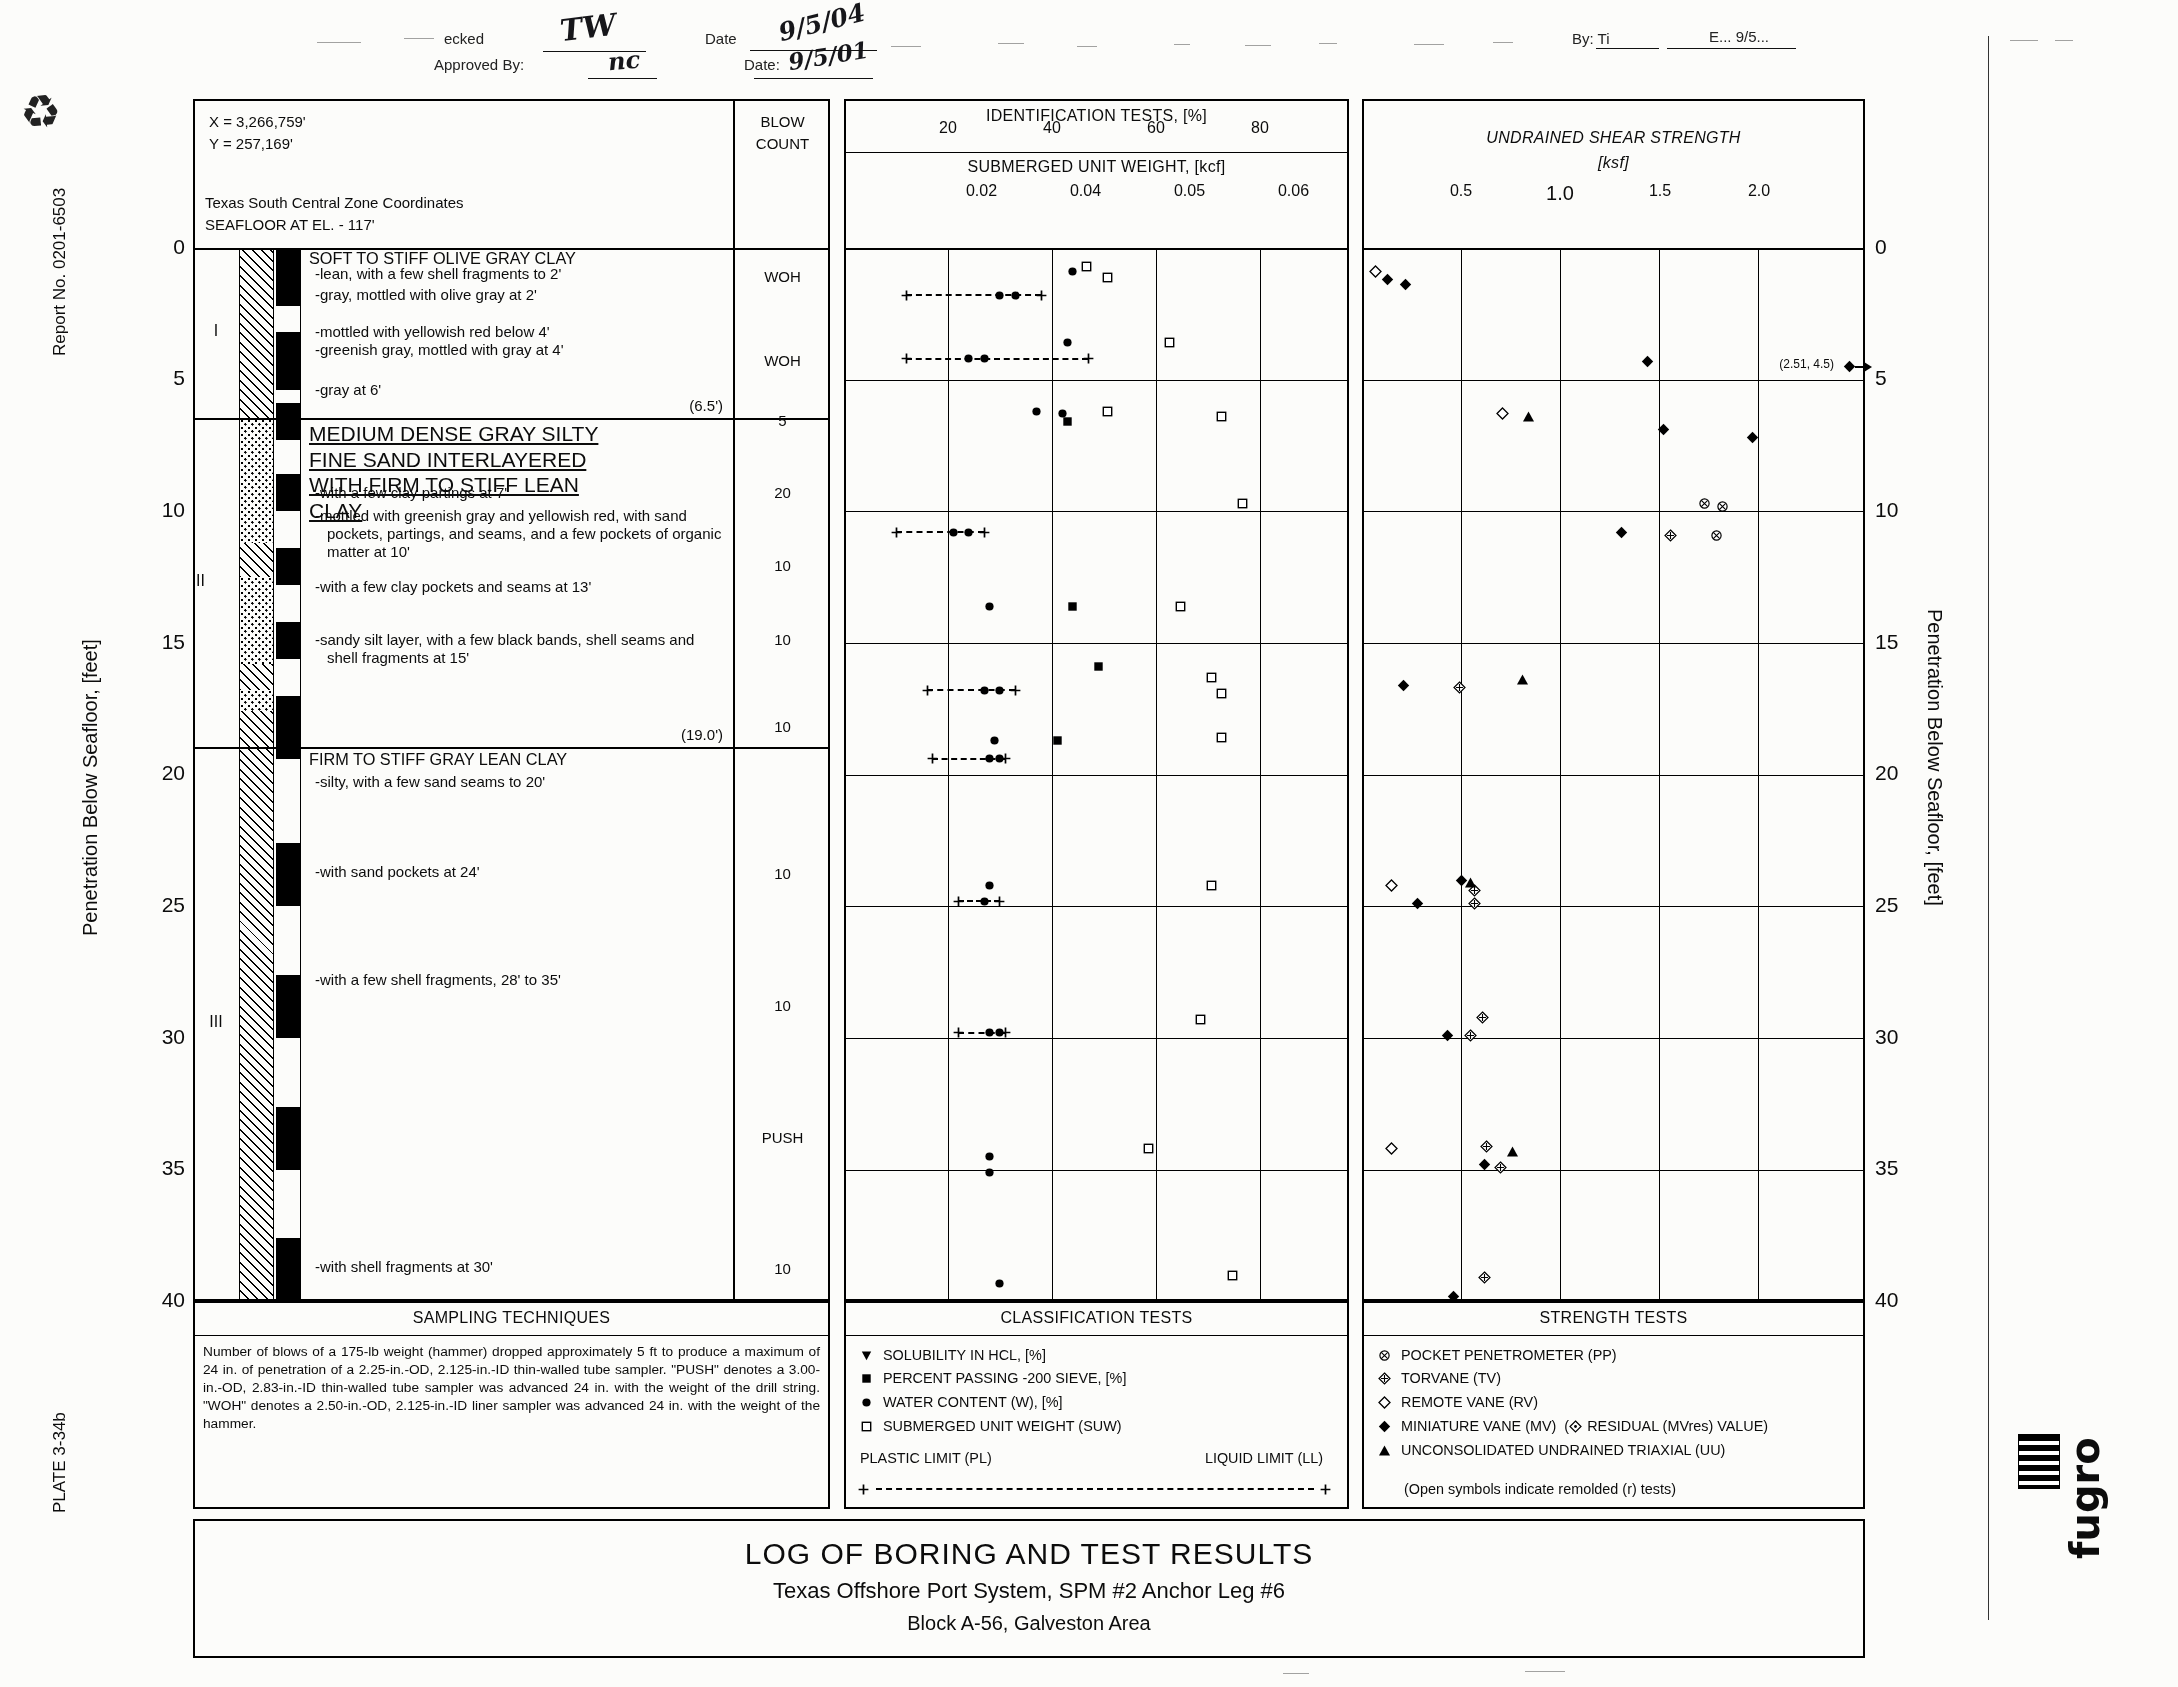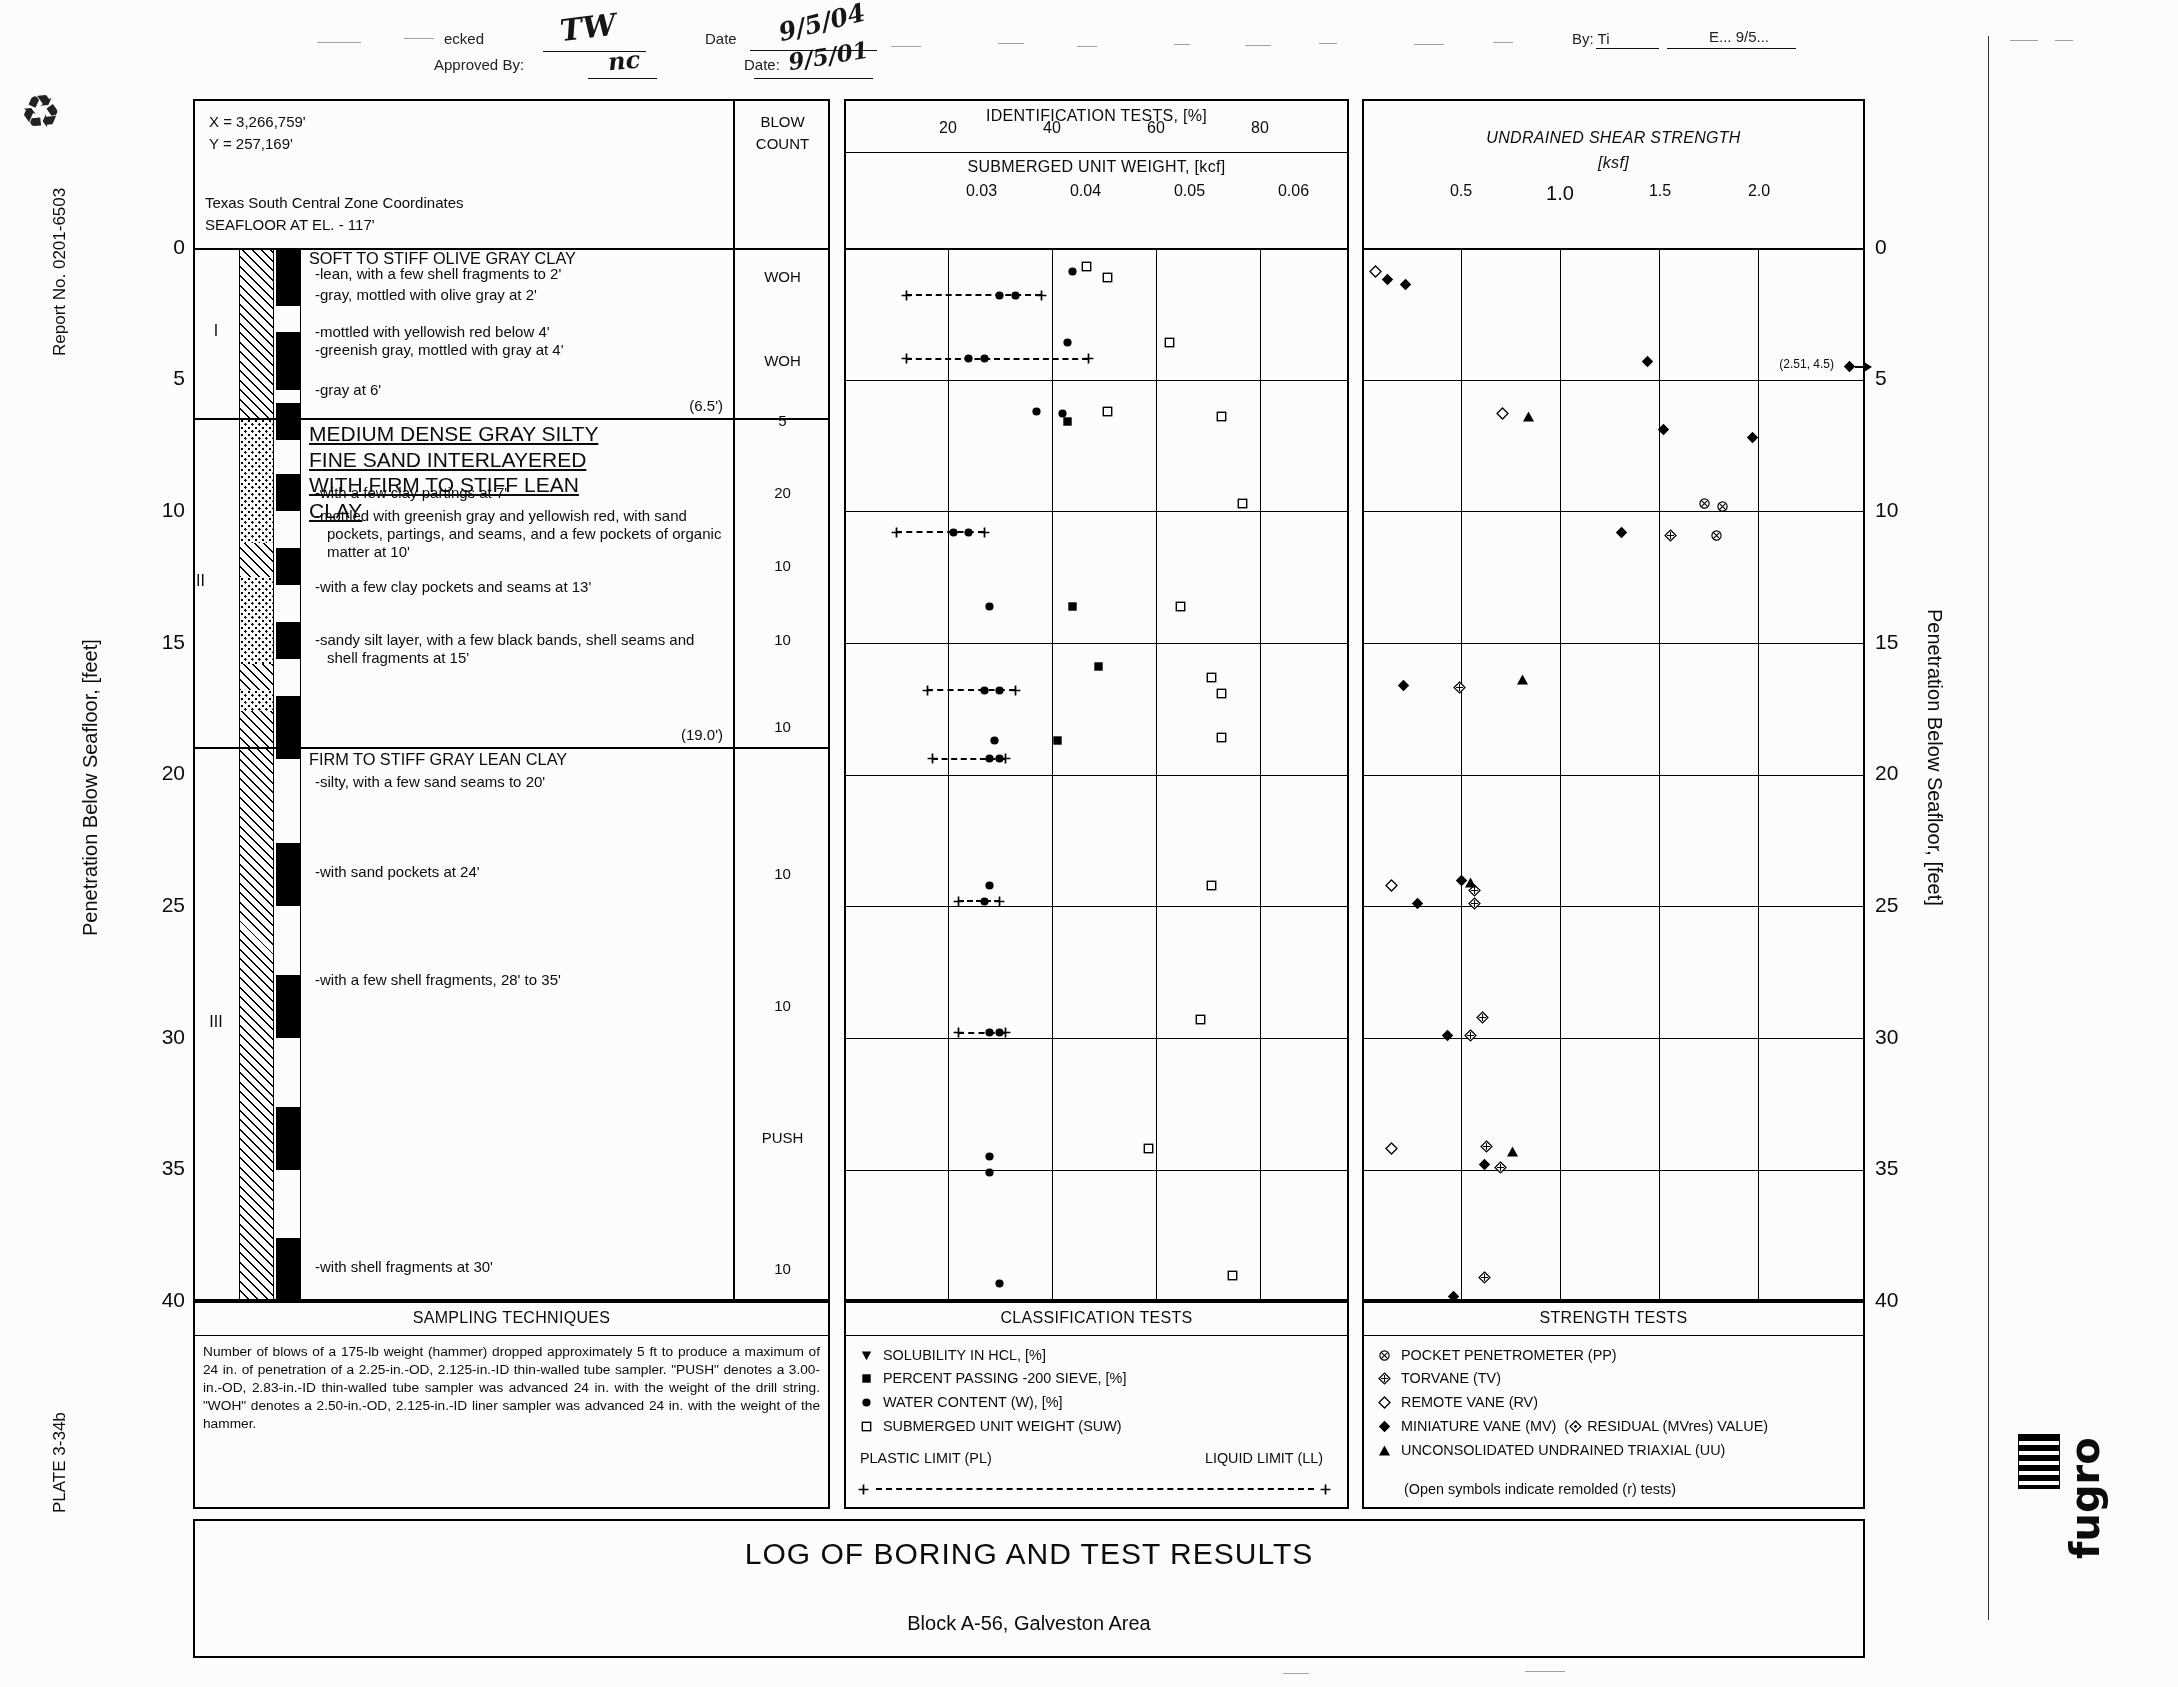--- a/index.html
+++ b/index.html
@@ -484,20 +484,21 @@
             <path d="M6.5 1 L12 6.5 L6.5 12 L1 6.5 Z" fill="#fff" stroke="#000" stroke-width="1.2"></path>
             <circle cx="6.5" cy="6.5" r="1.4" fill="#000"></circle>
           </svg></span><span>RESIDUAL (MVres) VALUE)</span></div>
       <div class="lg-item" style="top: 139px;"><span class="sym-inline"><svg viewBox="0 0 13 13" width="13" height="13">
             <path d="M6.5 1.4 L12 11.4 L1 11.4 Z" fill="#000"></path>
           </svg></span><span>UNCONSOLIDATED UNDRAINED TRIAXIAL (UU)</span></div>
     </div>
 
   <div class="pbox" id="title-block">
     <div class="tb1">LOG OF BORING AND TEST RESULTS</div>
+    <div class="tb2">Texas Offshore Port System, SPM #2 Anchor Leg #6</div>
     <div class="tb3">Block A-56, Galveston Area</div>
   </div>
 
   <div id="logo">
     <div id="logo-stripes"></div>
     <div id="logo-text">fugro</div>
   </div>
 
 <div class="abs" style="left: 139px; top: 235px; width: 46px; text-align: right; font-size: 21px;">0</div>
     <div class="abs" style="left: 1875px; top: 235px; width: 59px; font-size: 21px;">0</div>
@@ -548,21 +549,21 @@
     <div class="abs" style="left: 735px; top: 631px; width: 95px; text-align: center; font-size: 15px;">10</div>
     <div class="abs" style="left: 735px; top: 718px; width: 95px; text-align: center; font-size: 15px;">10</div>
     <div class="abs" style="left: 735px; top: 865px; width: 95px; text-align: center; font-size: 15px;">10</div>
     <div class="abs" style="left: 735px; top: 997px; width: 95px; text-align: center; font-size: 15px;">10</div>
     <div class="abs" style="left: 735px; top: 1129px; width: 95px; text-align: center; font-size: 15px;">PUSH</div>
     <div class="abs" style="left: 735px; top: 1260px; width: 95px; text-align: center; font-size: 15px;">10</div>
     <div class="abs" style="left: 926px; top: 119px; width: 44px; text-align: center; font-size: 16px;">20</div>
     <div class="abs" style="left: 1030px; top: 119px; width: 44px; text-align: center; font-size: 16px;">40</div>
     <div class="abs" style="left: 1134px; top: 119px; width: 44px; text-align: center; font-size: 16px;">60</div>
     <div class="abs" style="left: 1238px; top: 119px; width: 44px; text-align: center; font-size: 16px;">80</div>
-    <div class="abs" style="left: 956px; top: 182px; width: 51px; text-align: center; font-size: 16px;">0.03</div>
+    <div class="abs" style="left: 956px; top: 182px; width: 51px; text-align: center; font-size: 16px;">0.02</div>
     <div class="abs" style="left: 1060px; top: 182px; width: 51px; text-align: center; font-size: 16px;">0.04</div>
     <div class="abs" style="left: 1164px; top: 182px; width: 51px; text-align: center; font-size: 16px;">0.05</div>
     <div class="abs" style="left: 1268px; top: 182px; width: 51px; text-align: center; font-size: 16px;">0.06</div>
     <div class="abs" style="left: 1439px; top: 182px; width: 44px; text-align: center; font-size: 16px;">0.5</div>
     <div class="abs" style="left: 1538px; top: 182px; width: 44px; text-align: center; font-size: 20px;">1.0</div>
     <div class="abs" style="left: 1638px; top: 182px; width: 44px; text-align: center; font-size: 16px;">1.5</div>
     <div class="abs" style="left: 1737px; top: 182px; width: 44px; text-align: center; font-size: 16px;">2.0</div>
     <div class="abs" style="left: 317px; top: 42px; width: 44px; border-top: 1.5px solid rgb(102, 102, 102); opacity: 0.6;"></div>
     <div class="abs" style="left: 404px; top: 38px; width: 30px; border-top: 1.5px solid rgb(102, 102, 102); opacity: 0.6;"></div>
     <div class="abs" style="left: 891px; top: 46px; width: 30px; border-top: 1.5px solid rgb(102, 102, 102); opacity: 0.6;"></div>

